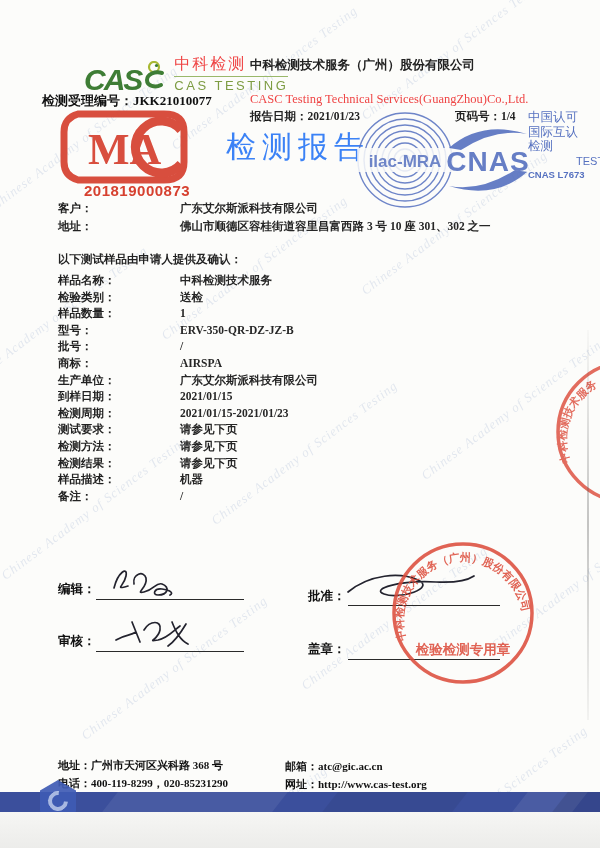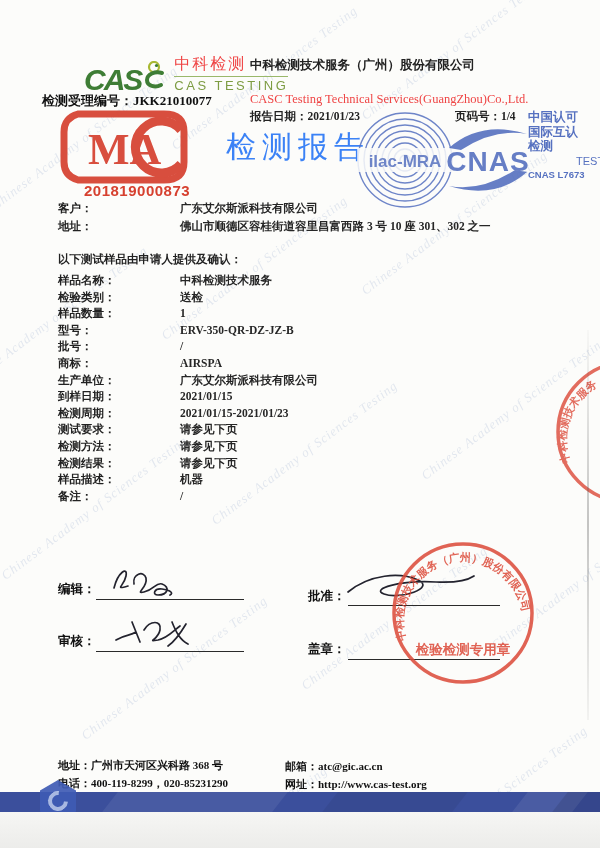--- a/index.html
+++ b/index.html
@@ -31,21 +31,21 @@
   .cma { position:absolute; left:60px; top:108px; width:130px; height:78px; opacity:.92; }
   .cma-num { position:absolute; left:84px; top:182px; font-family:"Liberation Sans",sans-serif;
              font-size:15px; font-weight:bold; color:#d6402f; letter-spacing:.5px; }
 
   .report-title { position:absolute; left:226px; top:127px; font-size:30px; letter-spacing:6px; color:#3b82f6; }
 
   
   .ilac { position:absolute; left:355px; top:110px; width:100px; height:100px; opacity:.85; }
   .cnas-logo { position:absolute; left:443px; top:118px; width:90px; height:84px; opacity:.9; }
   .cnas-text { position:absolute; left:528px; top:110px; width:70px; color:#5671c0; line-height:14.5px; }
-  .cnas-t1 { font-size:12.5px; font-weight:bold; }
+  .cnas-t1 { font-size:12.5px; font-weight:normal; }
   .cnas-t2 { font-family:"Liberation Sans",sans-serif; font-size:11px; font-weight:normal;margin-left:48px; }
   .cnas-t3 { font-family:"Liberation Sans",sans-serif; font-size:9.5px; font-weight:bold; }
 
   
   .row { display:flex; }
   .row .lbl { width:122px; font-weight:bold; }
   .row .val { font-weight:bold; color:#262626; }
   .cust-block { position:absolute; left:58px; top:199px; font-size:11.5px; line-height:18px; width:500px; }
   .sample-note { position:absolute; left:58px; top:252px; font-size:11.5px; font-weight:bold; }
   .sample-block { position:absolute; left:58px; top:272px; font-size:11.5px; line-height:16.6px; width:500px; }

